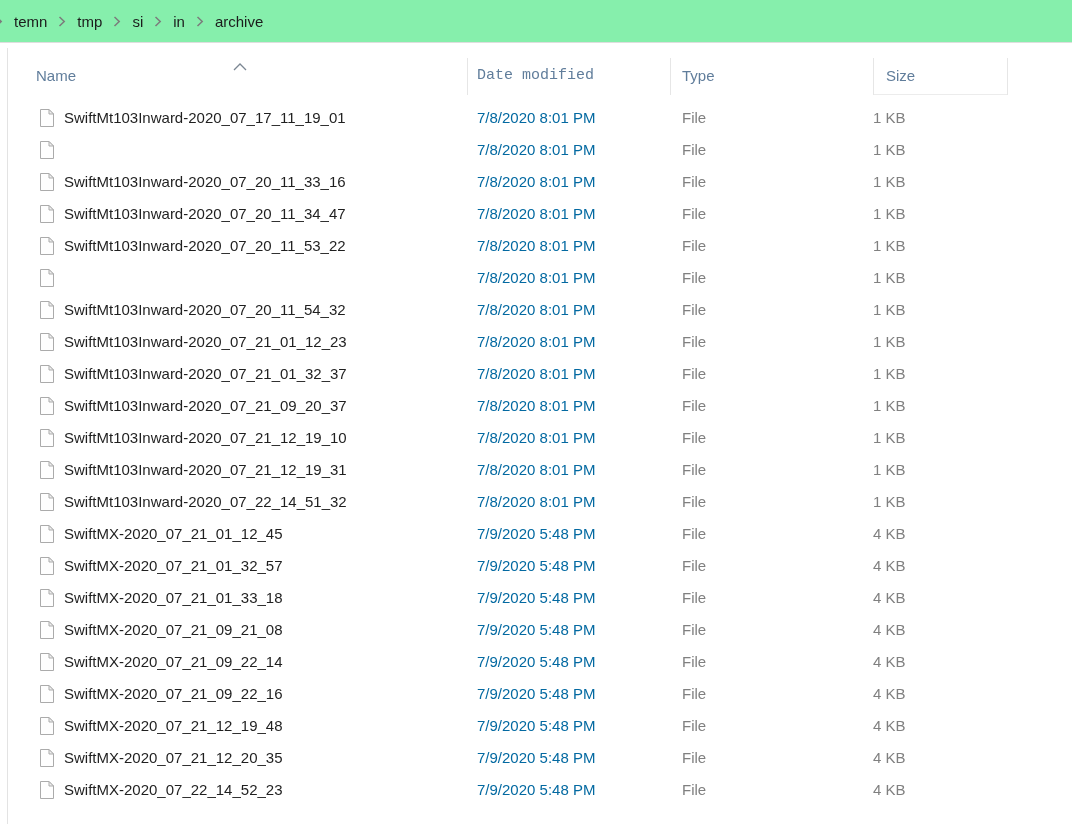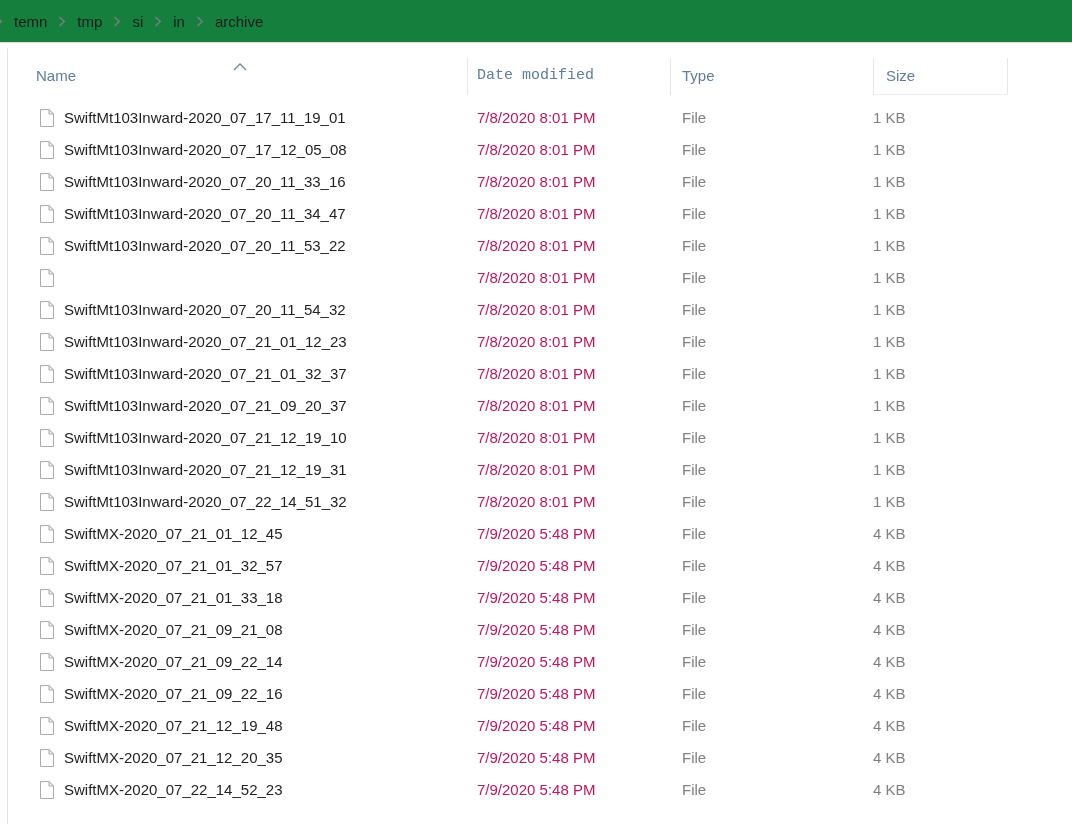--- a/index.html
+++ b/index.html
@@ -10,21 +10,21 @@
     overflow: hidden;
     background: #ffffff;
     font-family: "Liberation Sans", "DejaVu Sans", sans-serif;
   }
   .address-bar {
     position: absolute;
     top: 0; left: 0;
     width: 1072px;
     height: 42px;
     border-bottom: 1px solid #dedede;
-    background: #15803d;
+    background: #86efac;
     overflow: hidden;
   }
   .breadcrumb {
     position: absolute;
     left: -5px;
     top: 0;
     height: 42px;
     display: flex;
     align-items: center;
     column-gap: 11px;
@@ -114,21 +114,21 @@
     white-space: nowrap;
     cursor: default;
   }
   .icon-cell {
     left: 39px;
     top: 6px;
     height: 20px;
     line-height: 0;
   }
   .c-name { left: 64px; color: #1f1f1f; }
-  .c-date { left: 477px; color: #be185d; }
+  .c-date { left: 477px; color: #0369a1; }
   .c-type { left: 682px; color: #808080; }
   .c-size { left: 873px; width: 124px; text-align: left; color: #808080; }
 </style>
 </head>
 <body>
 
 <div class="address-bar">
   <div class="breadcrumb">
       <span class="crumb-sep">
         <svg width="8" height="11" viewBox="0 0 8 11">
@@ -191,21 +191,20 @@
       <span class="cell c-name">SwiftMt103Inward-2020_07_17_11_19_01</span>
       <span class="cell c-date">7/8/2020 8:01 PM</span>
       <span class="cell c-type">File</span>
       <span class="cell c-size">1 KB</span>
     </div>
     <div class="row">
       <span class="cell icon-cell"><svg width="16" height="20" viewBox="0 0 16 20">
           <path d="M1.5 1.5 h8.5 l4.5 4.5 v12.5 h-13 z" fill="#fefefe" stroke="#ababab" stroke-width="1"></path>
           <path d="M10 1.5 v4.5 h4.5 z" fill="#f0f0f0" stroke="#ababab" stroke-width="1"></path>
         </svg></span>
-      <span class="cell c-name">SwiftMt103Inward-2020_07_17_12_05_08</span>
       <span class="cell c-date">7/8/2020 8:01 PM</span>
       <span class="cell c-type">File</span>
       <span class="cell c-size">1 KB</span>
     </div>
     <div class="row">
       <span class="cell icon-cell"><svg width="16" height="20" viewBox="0 0 16 20">
           <path d="M1.5 1.5 h8.5 l4.5 4.5 v12.5 h-13 z" fill="#fefefe" stroke="#ababab" stroke-width="1"></path>
           <path d="M10 1.5 v4.5 h4.5 z" fill="#f0f0f0" stroke="#ababab" stroke-width="1"></path>
         </svg></span>
       <span class="cell c-name">SwiftMt103Inward-2020_07_20_11_33_16</span>

